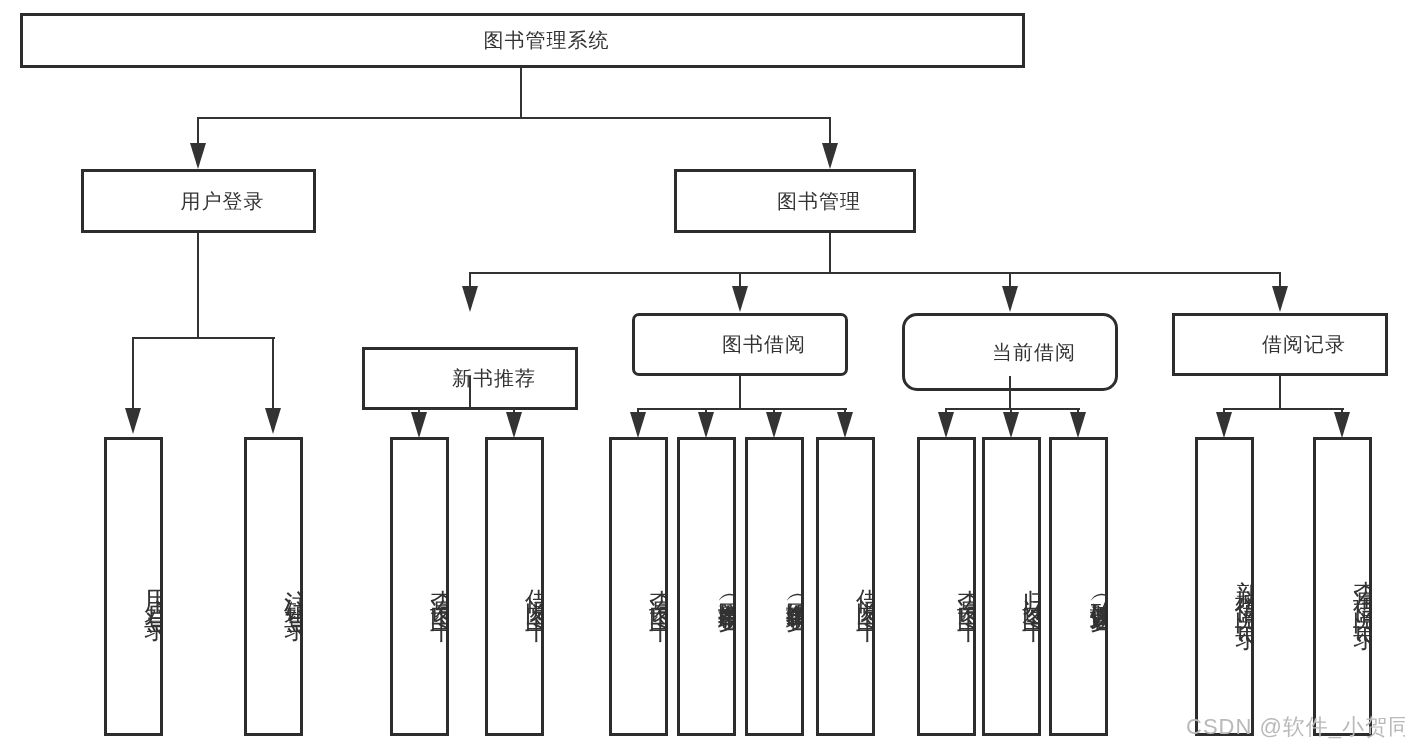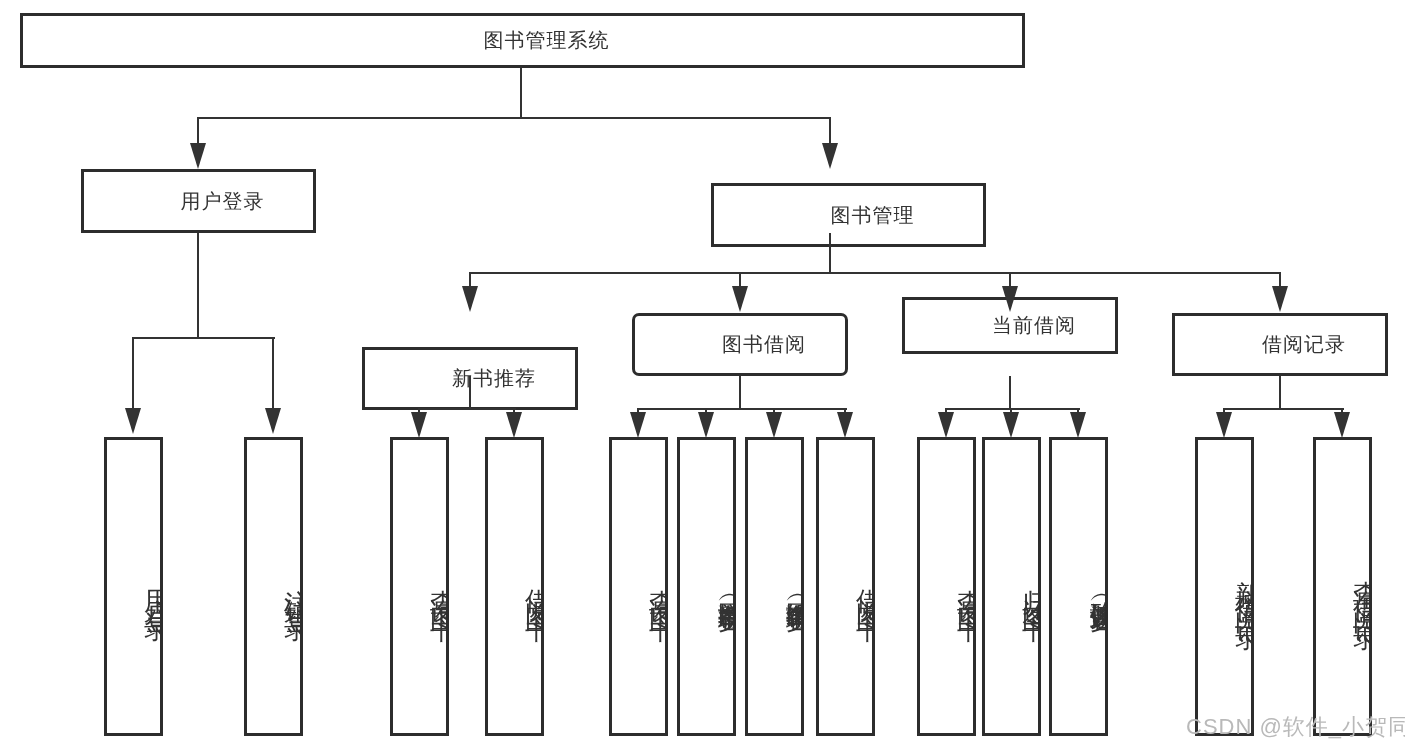--- a/index.html
+++ b/index.html
@@ -67,31 +67,31 @@
 
 <div id="canvas">
 
   <div class="box hbox" style="left:20px; top:13px; width:1005px; height:55px;">
     <span>图书管理系统</span>
   </div>
 
   <div class="box hbox" style="left:81px; top:169px; width:235px; height:64px;">
     <span>用户登录</span>
   </div>
-  <div class="box hbox" style="left:711px; top:169px; width:275px; height:64px;margin-top:14px;">
+  <div class="box hbox" style="left:674px; top:169px; width:242px; height:64px;">
     <span>图书管理</span>
   </div>
 
   <div class="box hbox" style="left:362px; top:313px; width:216px; height:63px;margin-top:34px;">
     <span>新书推荐</span>
   </div>
   <div class="box hbox" style="left:632px; top:313px; width:216px; height:63px;border-radius:7px;">
     <span>图书借阅</span>
   </div>
-  <div class="box hbox" style="left:902px; top:297px; width:216px; height:57px;">
+  <div class="box hbox" style="left:902px; top:313px; width:216px; height:78px;border-radius:15px;">
     <span>当前借阅</span>
   </div>
   <div class="box hbox" style="left:1172px; top:313px; width:216px; height:63px;">
     <span>借阅记录</span>
   </div>
 
   <div class="box vbox" style="left:104px; top:437px; width:59px; height:299px;">
     <span>用户登录</span>
   </div>
   <div class="box vbox" style="left:244px; top:437px; width:59px; height:299px;">

